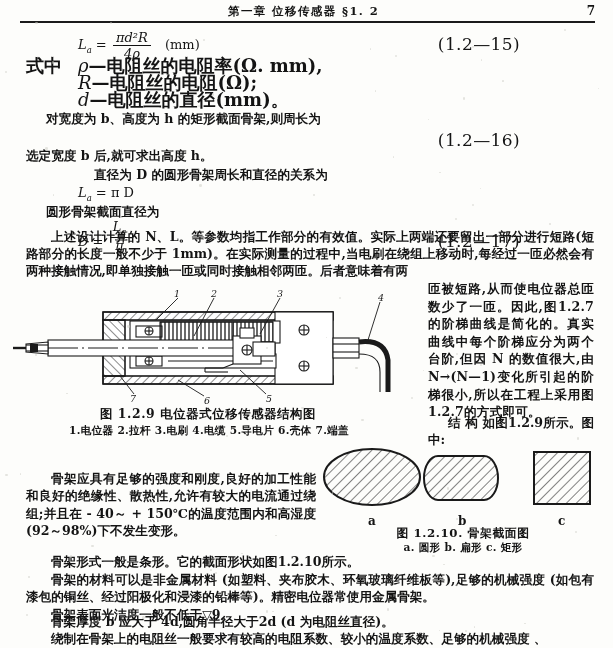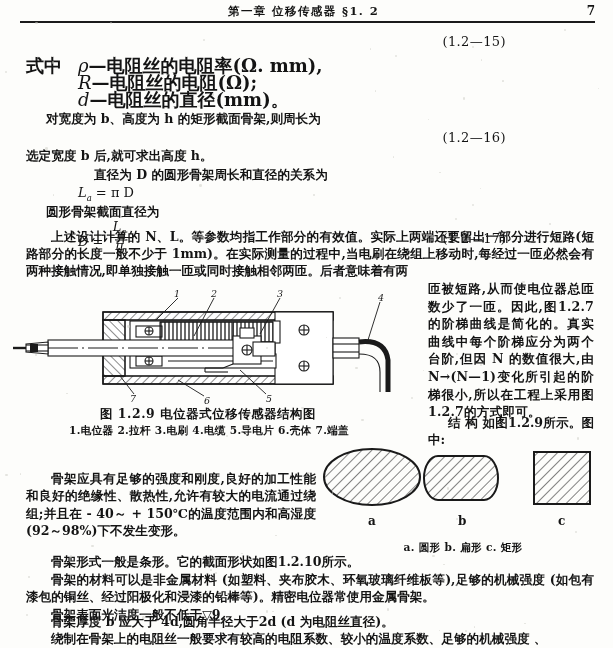--- a/index.html
+++ b/index.html
@@ -49,21 +49,21 @@
 
   
   .eq {
     position: absolute;
     font-size: 13px;
     font-family: "DejaVu Serif", "Liberation Serif", serif;
   }
   .frac { display: inline-block; vertical-align: middle; text-align: center; margin: 0 2px; }
   .frac .nu { display: block; padding: 0 3px; font-style: italic; }
   .frac .de { display: block; border-top: 1.2px solid #111; padding: 0 3px; font-style: italic;}
-  .eqnum { position: absolute; right: 32px; font-size: 13px; letter-spacing: .4px; }
+  .eqnum { position: absolute; right: 18px; font-size: 17px; letter-spacing: .4px; }
   sub.s { font-size: 8.5px; }
 
   
   .deflist { position: absolute; font-size: 18px; font-weight: bold; line-height: 17.5px; }
   .deflist .lbl { font-style: italic; font-weight: normal; font-family: "DejaVu Serif", serif; }
 
   
   #fig129 { position: absolute; left: 8px; top: 288px; width: 400px; height: 118px; }
   #fig129 svg { display: block; }
   .figcap {
@@ -88,20 +88,29 @@
 <body>
 
 <div class="page">
 
   <div class="runhead">
     <div class="runhead-title">第一章   位移传感器   §1. 2</div>
     <div class="runhead-page">7</div>
   </div>
   <div class="rule"></div>
 
+  <div class="eq" style="left:78px; top:30px;">
+    <span class="ital">L</span><sub class="s ital">a</sub>
+    <span>=</span>
+    <span class="frac">
+      <span class="nu">πd²R</span>
+      <span class="de">4ρ</span>
+    </span>
+    <span style="margin-left:8px;">(mm)</span>
+  </div>
   <div class="eqnum" style="top:34px;">(1.2—15)</div>
 
   <div class="deflist" style="left:26px; top:57px;">
     <span>式中</span>
   </div>
   <div class="deflist" style="left:78px; top:57px;">
     <span class="lbl">ρ</span><span>—电阻丝的电阻率(Ω. mm),</span>
   </div>
   <div class="deflist" style="left:78px; top:74px;">
     <span class="lbl">R</span><span>—电阻丝的电阻(Ω);</span>
@@ -267,20 +276,21 @@
 
       <path d="M120 12 H166 A14 22 0 0 1 166 56 H120 A14 22 0 0 1 120 12 Z" fill="url(#hatch2)" stroke="#1a1a1a" stroke-width="2"></path>
 
       <rect x="216" y="8" width="56" height="52" fill="url(#hatch2)" stroke="#1a1a1a" stroke-width="2"></rect>
     </svg>
     <div class="sect-letter" style="left:50px; top:70px;">a</div>
     <div class="sect-letter" style="left:140px; top:70px;">b</div>
     <div class="sect-letter" style="left:240px; top:70px;">c</div>
   </div>
 
+  <div class="figcap" style="left:318px; top:526px; width:290px; font-size:11.8px;">图 1.2.10.  骨架截面图</div>
   <div class="figleg" style="left:318px; top:541px; width:290px;">a. 圆形  b. 扁形  c. 矩形</div>
 
   <div class="para" style="left:26px; top:553px; width:568px; text-indent:25px;">骨架形式一般是条形。它的截面形状如图1.2.10所示。</div>
   <div class="para" style="left:26px; top:571px; width:568px; text-indent:25px;">骨架的材料可以是非金属材料 (如塑料、夹布胶木、环氧玻璃纤维板等),足够的机械强度 (如包有漆包的铜丝、经过阳极化和浸漆的铅棒等)。精密电位器常使用金属骨架。</div>
   <div class="para" style="left:26px; top:606px; width:568px; text-indent:25px;">骨架表面光洁度一般不低于▽9。</div>
   <div class="para" style="left:26px; top:613px; width:568px; text-indent:25px;">骨架厚度 b 应大于 4d,圆角半径大于2d (d 为电阻丝直径)。</div>
   <div class="para" style="left:26px; top:630px; width:580px; text-indent:25px;">绕制在骨架上的电阻丝一般要求有较高的电阻系数、较小的温度系数、足够的机械强度 、</div>
 
 <div class="speck" style="width: 1.94248px; height: 1.94248px; left: 339.368px; top: 296.64px;"></div>
     <div class="speck" style="width: 1.44814px; height: 1.44814px; left: 439.107px; top: 171.658px;"></div>

